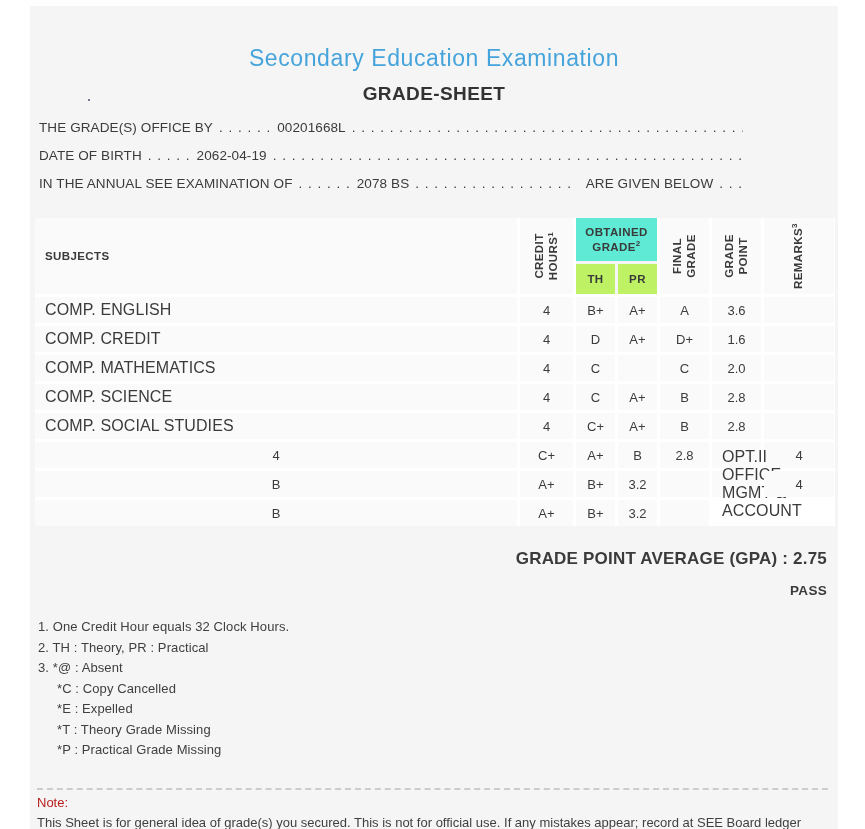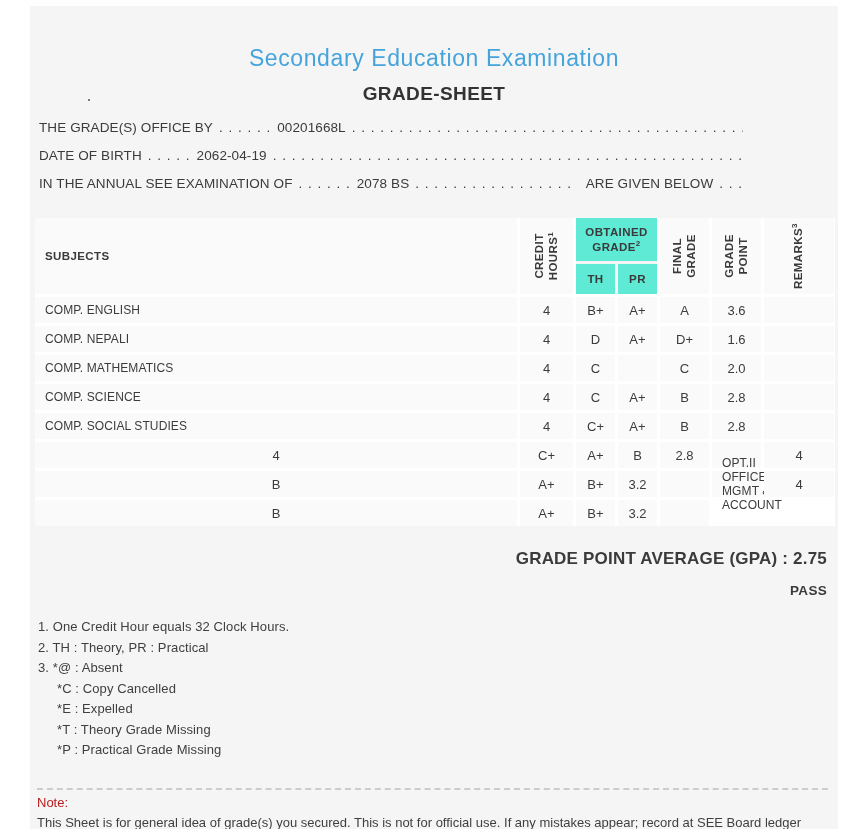--- a/index.html
+++ b/index.html
@@ -82,24 +82,24 @@
     line-height: 1.18;
   }
   .og { grid-column: span 2; flex-direction: column; padding: 0; align-items: stretch; background: #f5f5f5; gap: 3px; }
   .og-label {
     flex: 1;
     background: #5eead4;
     display: flex; align-items: center; justify-content: center;
     text-align: center; line-height: 1.25;
   }
   .og-sub { height: 30px; display: flex; gap: 3px; }
-  .og-sub > div { flex: 1; background: #5eead4; display: flex; align-items: center; justify-content: center; }
+  .og-sub > div { flex: 1; background: #bef264; display: flex; align-items: center; justify-content: center; }
   sup { font-size: 8px; vertical-align: super; line-height: 0; }
   .body-cell { font-size: 13px; color: #3b3b3b; }
-  .subject { font-size: 12px; letter-spacing: 0.1px; }
+  .subject { font-size: 16px; letter-spacing: 0.1px; }
 
   .gpa-line {
     margin-top: 23px;
     padding-right: 11px;
     text-align: right;
     font-size: 17px;
     font-weight: bold;
     letter-spacing: 0.2px;
   }
   .gpa-line .gpa-value { margin-left: 5px; }
@@ -199,21 +199,21 @@
     </div>
 
       <div class="cell left subject">COMP. ENGLISH</div>
       <div class="cell body-cell">4</div>
       <div class="cell body-cell">B+</div>
       <div class="cell body-cell">A+</div>
       <div class="cell body-cell">A</div>
       <div class="cell body-cell">3.6</div>
       <div class="cell body-cell"></div>
 
-      <div class="cell left subject">COMP. NEPALI</div>
+      <div class="cell left subject">COMP. CREDIT</div>
       <div class="cell body-cell">4</div>
       <div class="cell body-cell">D</div>
       <div class="cell body-cell">A+</div>
       <div class="cell body-cell">D+</div>
       <div class="cell body-cell">1.6</div>
       <div class="cell body-cell"></div>
 
       <div class="cell left subject">COMP. MATHEMATICS</div>
       <div class="cell body-cell">4</div>
       <div class="cell body-cell">C</div>

